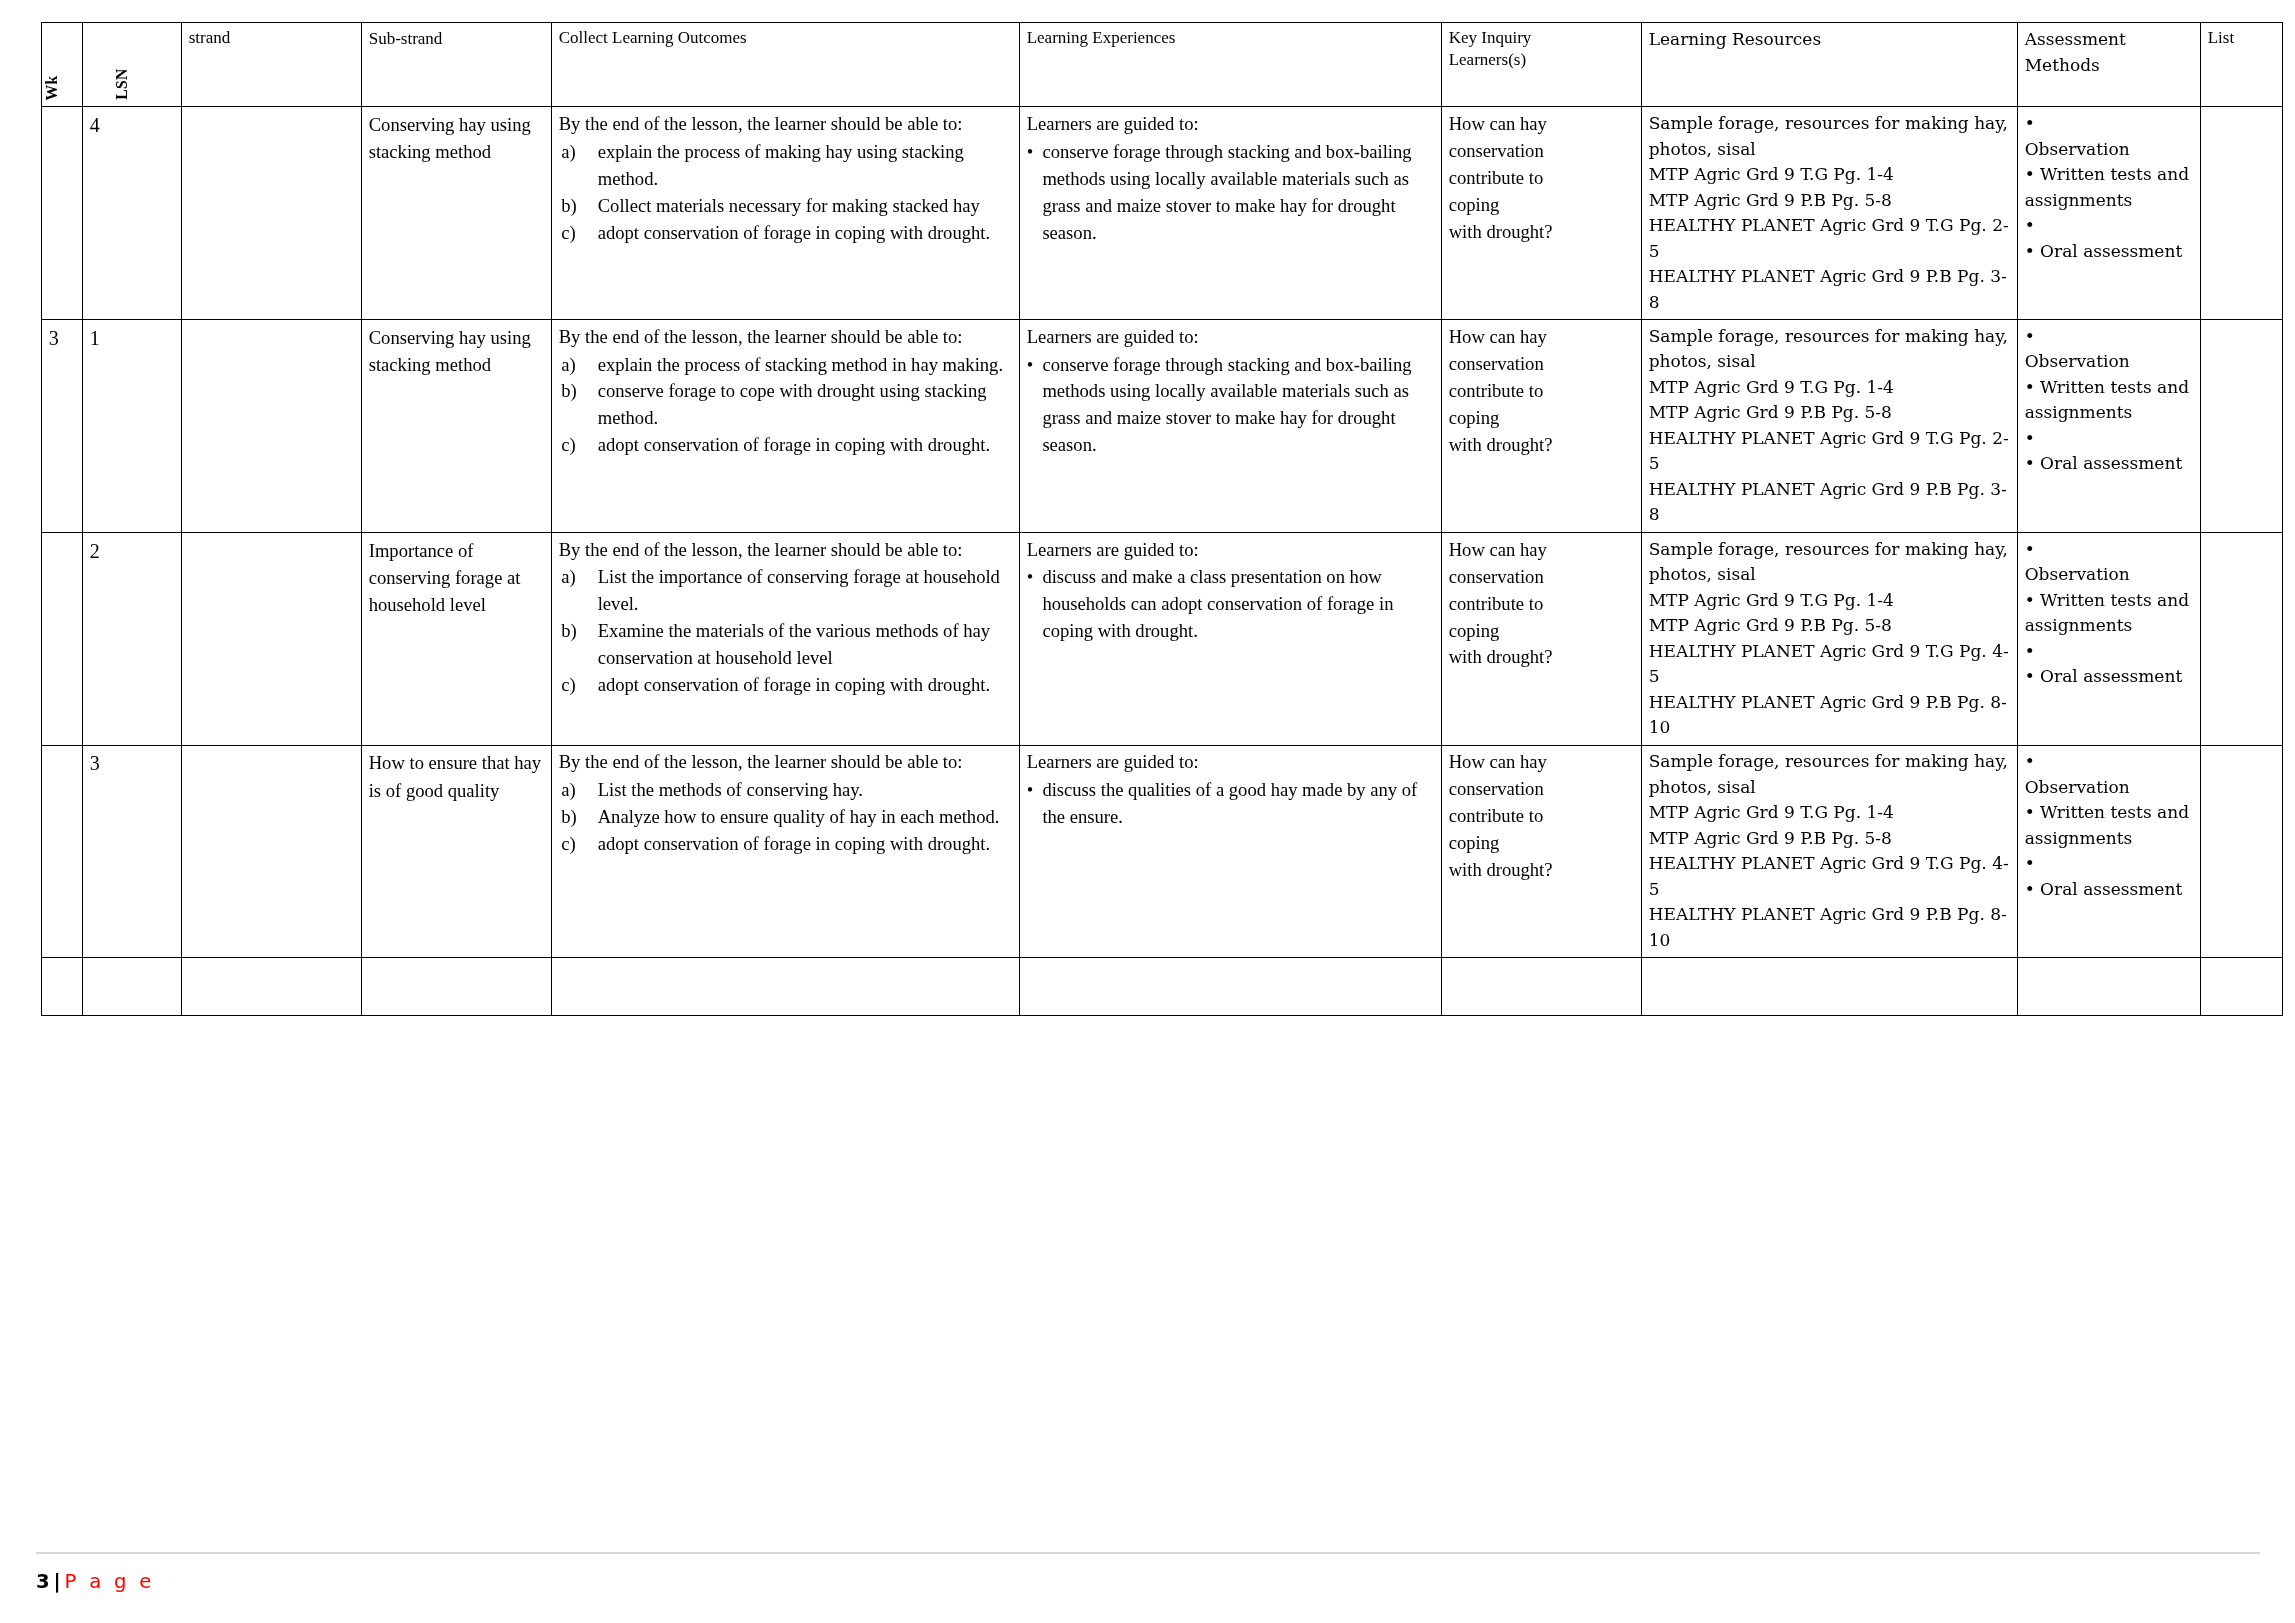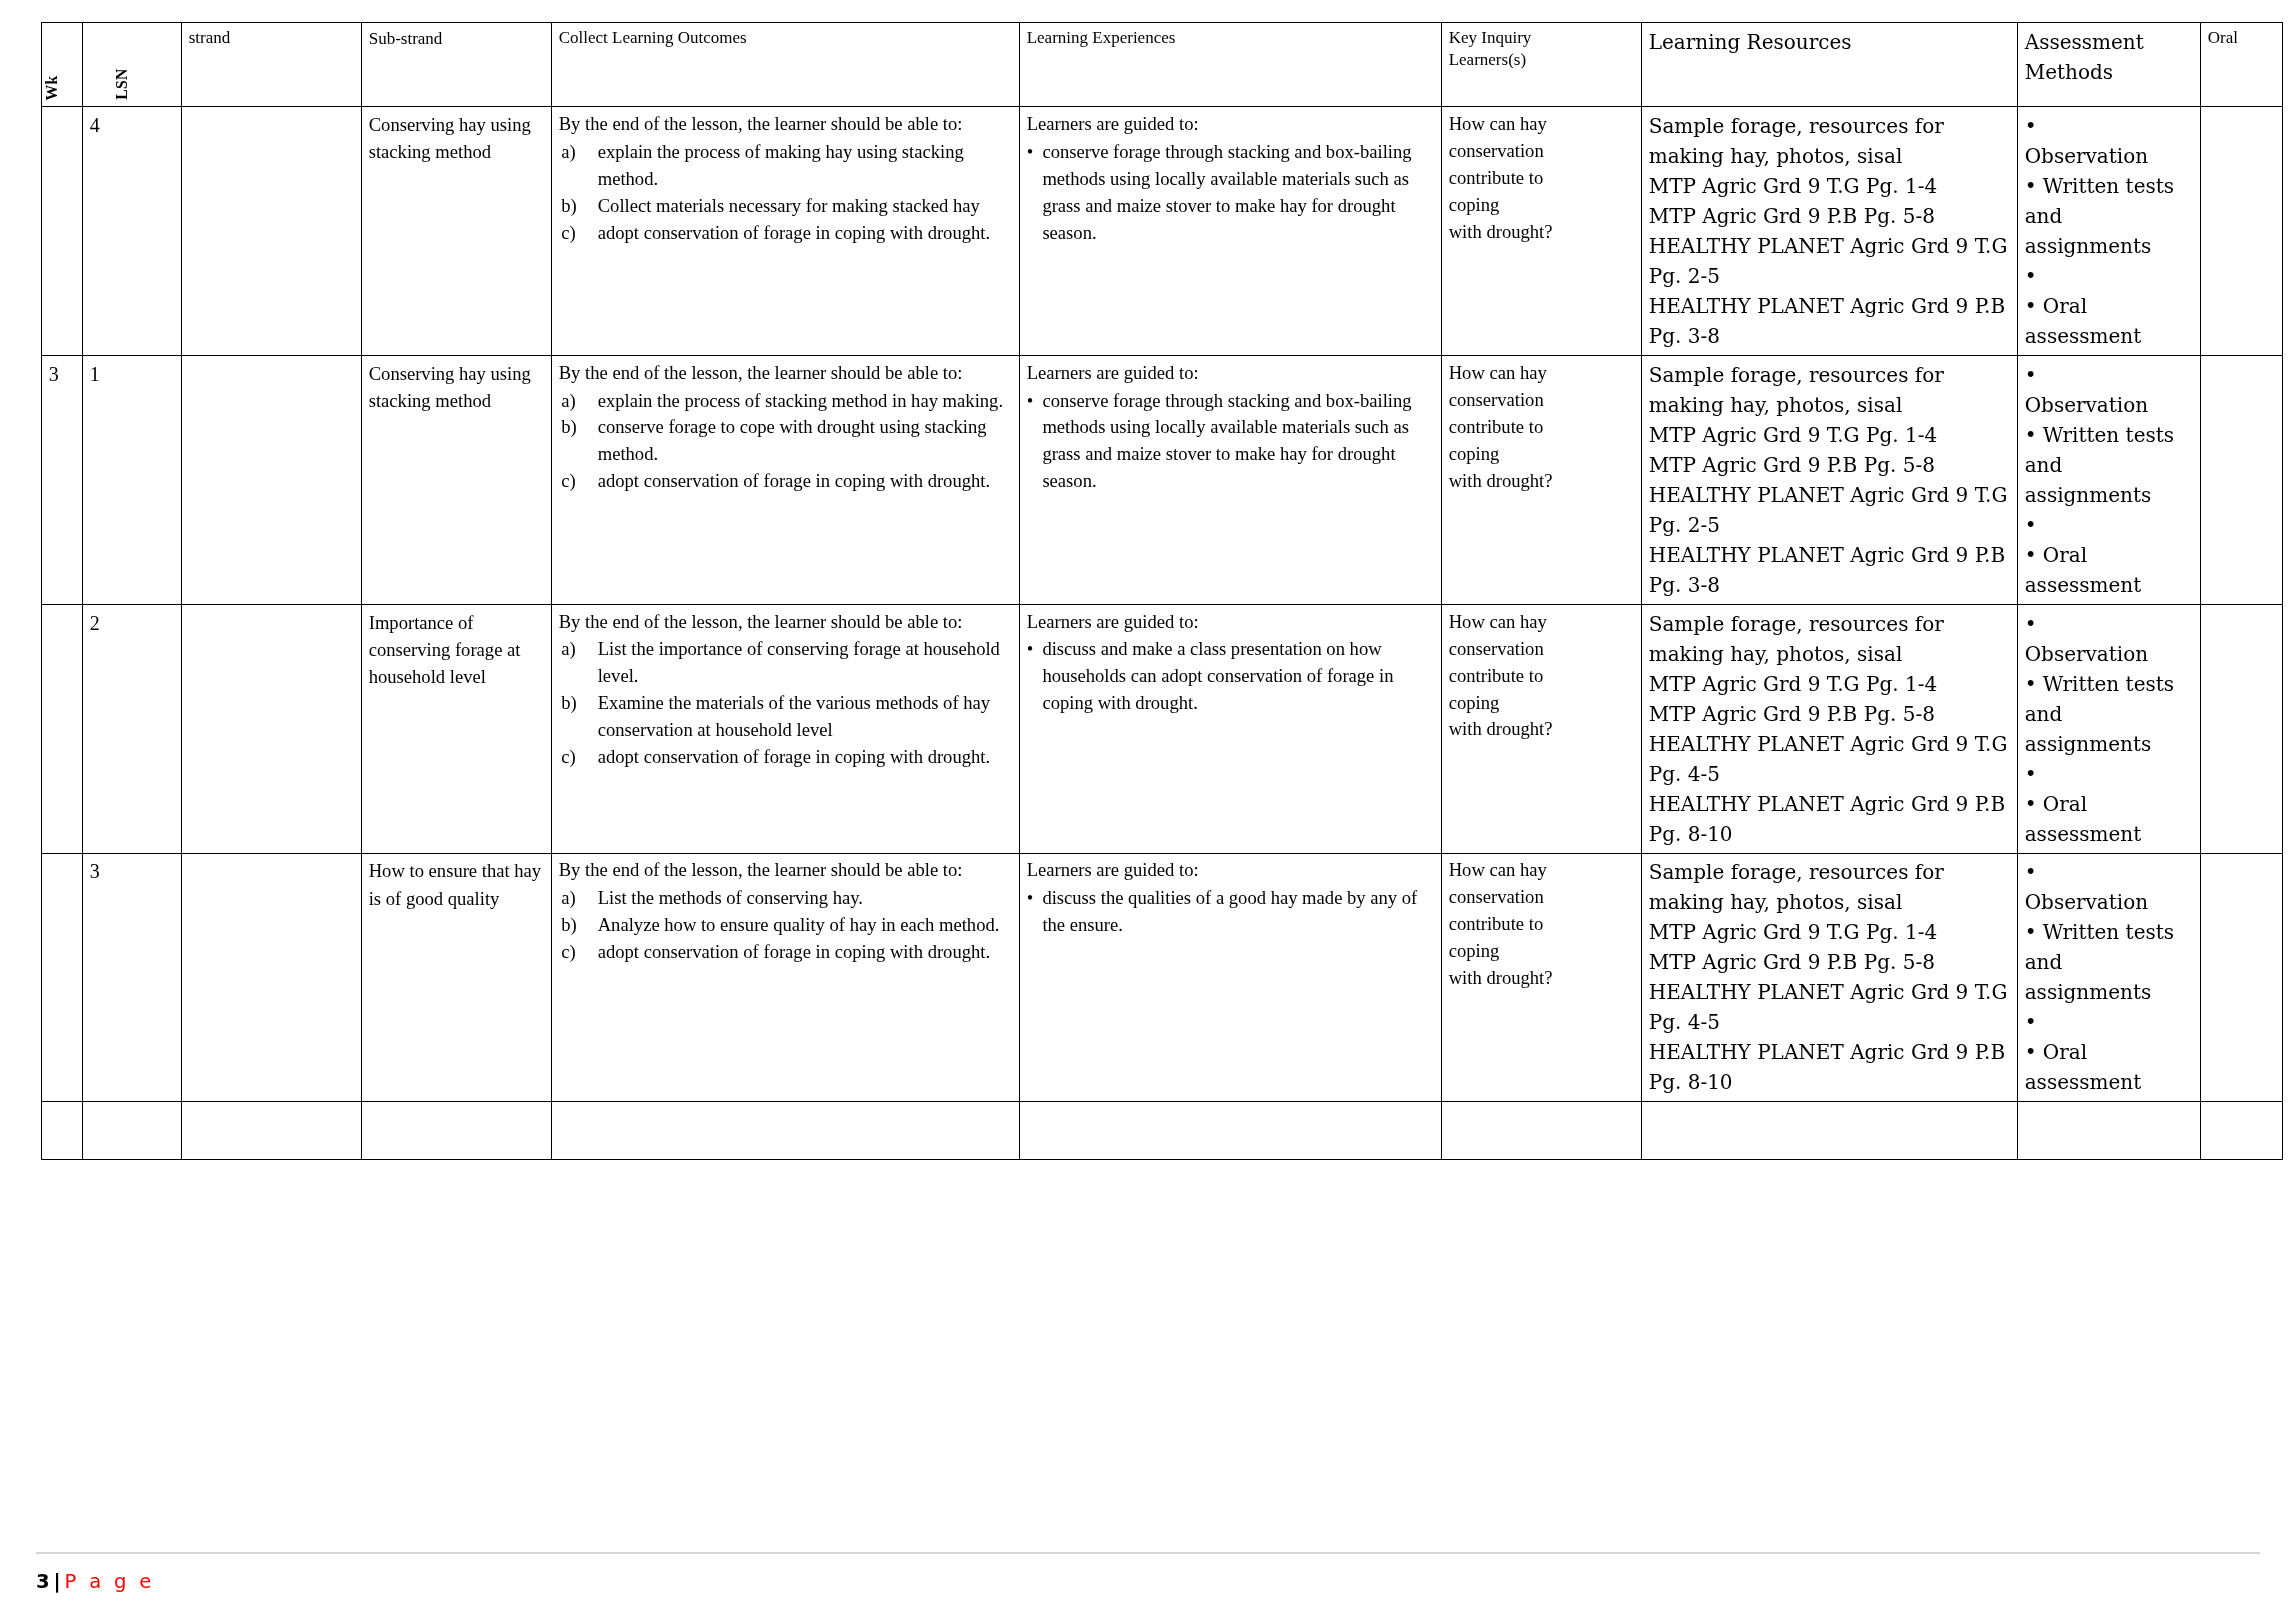--- a/index.html
+++ b/index.html
@@ -124,21 +124,21 @@
     padding-left: 15.7px;
   }
   ul.bul > li > .dot {
     position: absolute;
     left: 0; top: 0;
   }
 
   
   td.c-lres, td.c-asm {
     font-family: "DejaVu Serif", "Liberation Serif", serif;
-    font-size: 20px;
+    font-size: 17px;
     line-height: 1.50;
   }
   td.c-lres .ln { display: block; }
   td.c-asm .ln { display: block; }
 
   .empty-row td { height: 58px; }
 
   
   .footer {
     position: absolute;
@@ -193,21 +193,21 @@
         <td class="c-lex">Learning Experiences</td>
         <td class="c-kiq">
           <span class="hd-wrap">Key Inquiry</span>
           <span class="hd-wrap">Learners(s)</span>
         </td>
         <td class="c-lres">Learning Resources</td>
         <td class="c-asm">
           <span class="hd-wrap">Assessment</span>
           <span class="hd-wrap">Methods</span>
         </td>
-        <td class="c-refl">Oral</td>
+        <td class="c-refl">List</td>
       </tr>
     </thead>
     <tbody id="tbody">
         <tr>
           <td class="c-wk num"></td>
           <td class="c-lsn num">4</td>
           <td class="c-strand"></td>
           <td class="c-sub">Conserving hay using stacking method</td>
           <td class="c-llo">
             <span class="cell-lead">By the end of the lesson, the learner should be able to:</span>

